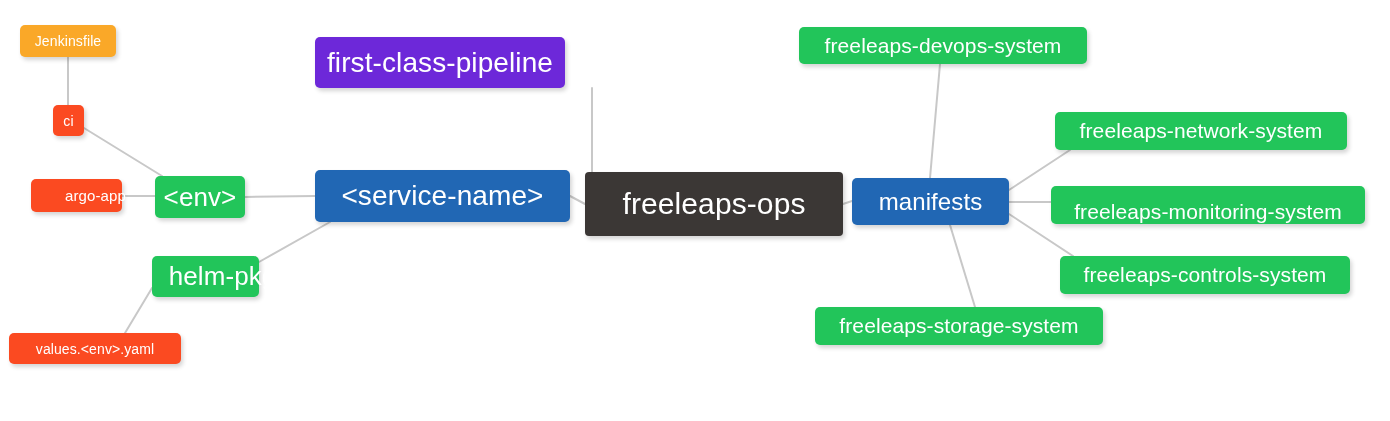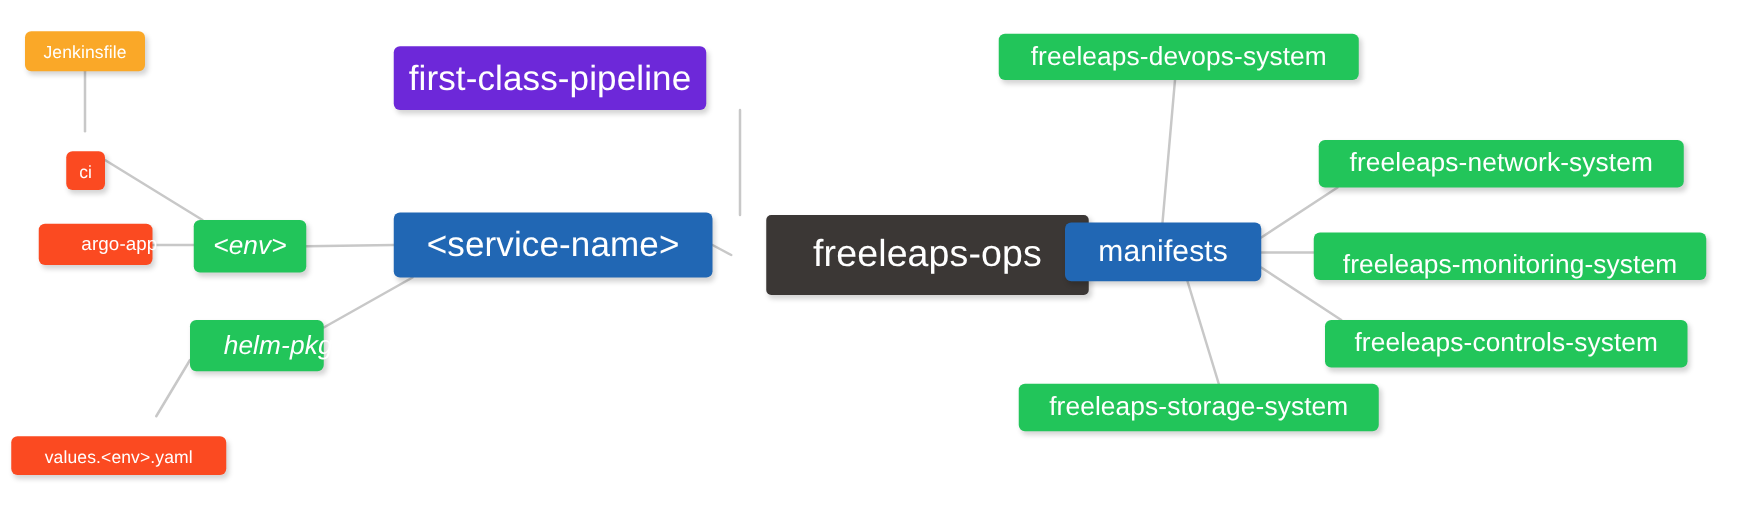--- a/index.html
+++ b/index.html
@@ -38,51 +38,48 @@
     white-space: nowrap;
     letter-spacing: 0.1px;
     box-shadow: 2px 3px 4px rgba(0,0,0,0.17);
     z-index: 2;
     padding: 0 10px;
   }
   .node-root {
     background: #3b3735;
     font-size: 30px;
     border-radius: 4px;
-    margin-left: 28px;
   }
   .node-blue {
     background: #2167b4;
     font-size: 28px;
   }
   .node-blue-sm {
     background: #2167b4;
     font-size: 24px;
   }
   .node-green {
     background: #22c55a;
     font-size: 21px;
   }
   .node-green-md {
     background: #22c55a;
-    font-size: 21px;
-    font-style: italic;
+    font-size: 26px;
   }
   .node-orange {
     background: #faa828;
     font-size: 14px;
   }
   .node-red {
     background: #fb4a21;
     font-size: 15px;
   }
   .node-red-sm {
     background: #fb4a21;
     font-size: 14px;
-    margin-top: 16px;
   }
 </style>
 </head>
 <body>
 
 <div id="canvas">
   <svg id="edges" viewBox="0 0 1390 421" width="1390" height="421" xmlns="http://www.w3.org/2000/svg">
       <line x1="585" y1="204" x2="570" y2="196" stroke="#c8c8c8" stroke-width="2" stroke-linecap="round"></line>
       <line x1="592" y1="172" x2="592" y2="88" stroke="#c8c8c8" stroke-width="2" stroke-linecap="round"></line>
       <line x1="843" y1="204" x2="852" y2="201" stroke="#c8c8c8" stroke-width="2" stroke-linecap="round"></line>

